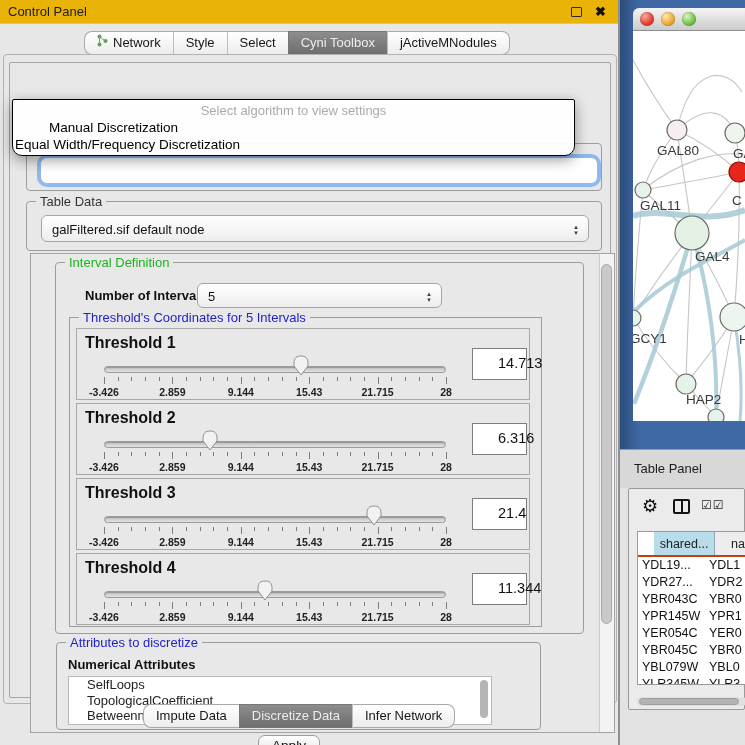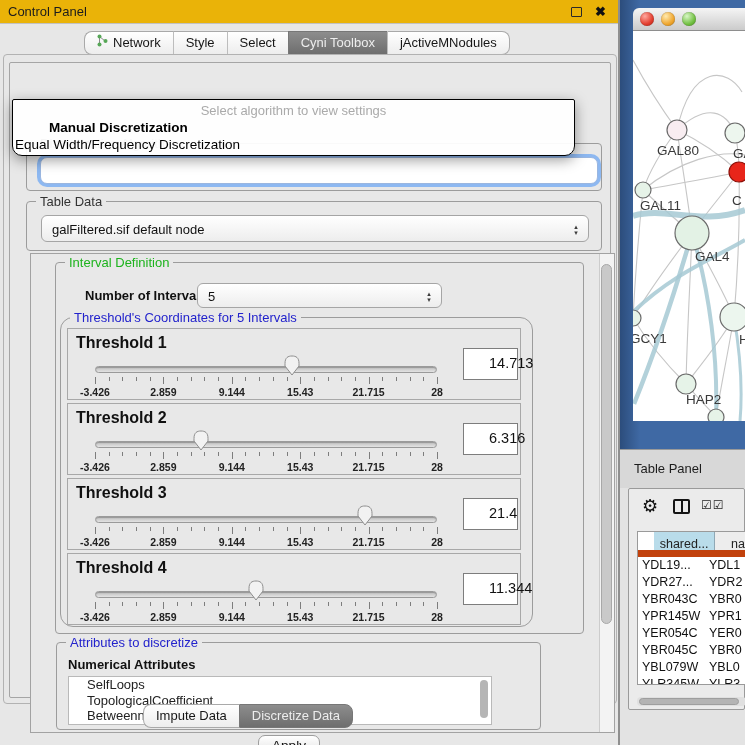--- a/index.html
+++ b/index.html
@@ -52,21 +52,21 @@
   .ghost-combo { position:absolute; left:30px; top:94px; width:558px; height:27px;
     background:#fff; border:1px solid #9ab6e0; border-radius:7px;
     box-shadow:0 0 0 3px rgba(92,158,246,.65); z-index:1; }
 
   
   .popup { position:absolute; left:12px; top:80px; width:563px; height:57px; z-index:30;
     background:rgba(255,255,255,.94); border:1px solid #000000; border-radius:2px 2px 10px 10px;
     box-shadow:0 4px 14px rgba(0,0,0,.4); overflow:hidden;margin-top:19px; }
   .popup .prompt { text-align:center; margin-top:3px; font-size:13px; color:#aaa; height:16px; }
   .popup .opt { padding-left:2px; font-size:13.5px; color:#000; line-height:17px; }
-  .popup .opt.hl { font-weight:bold;padding-left:36px; }
+  .popup .opt.hl { font-weight:normal;padding-left:36px; }
 
   
   .scrollpane { position:absolute; left:20px; top:190px; width:585px; height:480px;
     border:1px solid #a2a2a2; background:#e8e8e8; }
   .vsb-track { position:absolute; right:0; top:0; width:15px; height:100%;
     background:#f3f3f3; border-left:1px solid #cccccc; }
   .vsb-thumb { position:absolute; right:2px; top:10px; width:11px; height:360px;
     border-radius:5.5px; background:#c9c9c9; border:1px solid #a8a8a8; }
 
   
@@ -117,21 +117,21 @@
   .tp-bar-title { position:absolute; left:14px; top:11px; font-size:13px; color:#1d1d1d; }
   .tp-box { position:absolute; left:628px; top:488px; width:117px; height:222px;
     background:#ebebeb; border:1px solid #9a9a9a; border-radius:2px; }
   .gear-icon { position:absolute; left:13px; top:6px; font-size:18px; color:#111; }
   .split-icon { position:absolute; left:44px; top:10px; width:17px; height:15px;
     border:2px solid #141414; border-radius:2px; }
   .split-icon::after { content:""; position:absolute; left:5.5px; top:0; width:2px; height:100%; background:#141414; }
   .checks { position:absolute; left:72px; top:9px; font-size:12px; color:#222; letter-spacing:1px; }
   .ptable { position:absolute; left:8px; top:42px; width:109px; height:154px;
     background:#fff; border:1px solid #9a9a9a; overflow:hidden; }
-  .ptable-header { display:flex; height:25px; border-bottom:7px solid #c2410c;padding-left:16px; }
+  .ptable-header { display:flex; height:25px; border-bottom:2px solid #c2410c;padding-left:16px; }
   .hcell1 { width:71px; background:#b9dcea; border-right:1px solid #8fa8b5;
     font-size:12.5px; color:#222; text-align:center; line-height:24px; }
   .hcell2 { flex:1; background:#ededed; font-size:12.5px; color:#222;
     line-height:24px; padding-left:16px; }
   .prow { display:flex; height:17px; }
   .pcell1 { width:71px; padding-left:4px; font-size:12.5px; color:#111; line-height:17px;
     white-space:nowrap; overflow:hidden; }
   .pcell2 { flex:1; font-size:12.5px; color:#111; line-height:17px; white-space:nowrap; overflow:hidden; }
   .hsb { position:absolute; left:8px; top:208px; width:109px; height:9px; background:#e0e0e0;
     border-radius:4px; }
@@ -206,21 +206,21 @@
 
           <span class="noi-label">Number of Intervals</span>
           <div class="combo" style="left:141px; top:20px; width:245px; height:25px;">
             <span class="cval">5</span>
             <span class="spin">
               <span>▴</span>
               <span>▾</span>
             </span>
           </div>
 
-          <div class="group" style="left:4px; top:54px; width:473px; height:310px; border-radius:13px;">
+          <div class="group" style="left:13px; top:54px; width:473px; height:310px; border-radius:0;">
             <span class="gtitle blue">Threshold's Coordinates for 5 Intervals</span>
 
             <div class="tpanel" style="top:10px;">
               <span class="tp-label">Threshold 1</span>
               <div class="track"></div>
               <div class="thumb" style="left: 224.401px;">
                 <svg width="18" height="21">
                     <path d="M2,8.5 C2,2.5 5,1 9,1 C13,1 16,2.5 16,8.5 L16,11 L9,20 L2,11 Z" fill="#f2f2f2" stroke="#8f8f8f"></path>
                   </svg>
               </div>
@@ -405,20 +405,23 @@
 
       <div class="apply-btn">Apply</div>
     </div>
 
     <div class="seg" id="bottom-tabs">
       <div class="seg-item">
           <span>Impute Data</span>
         </div>
       <div class="seg-item sel">
           <span>Discretize Data</span>
+        </div>
+      <div class="seg-item">
+          <span>Infer Network</span>
         </div>
     </div>
 
     <div class="popup">
       <div class="prompt">Select algorithm to view settings</div>
       <div class="opt hl">Manual Discretization</div>
       <div class="opt">Equal Width/Frequency Discretization</div>
     </div>
   </div>
 

